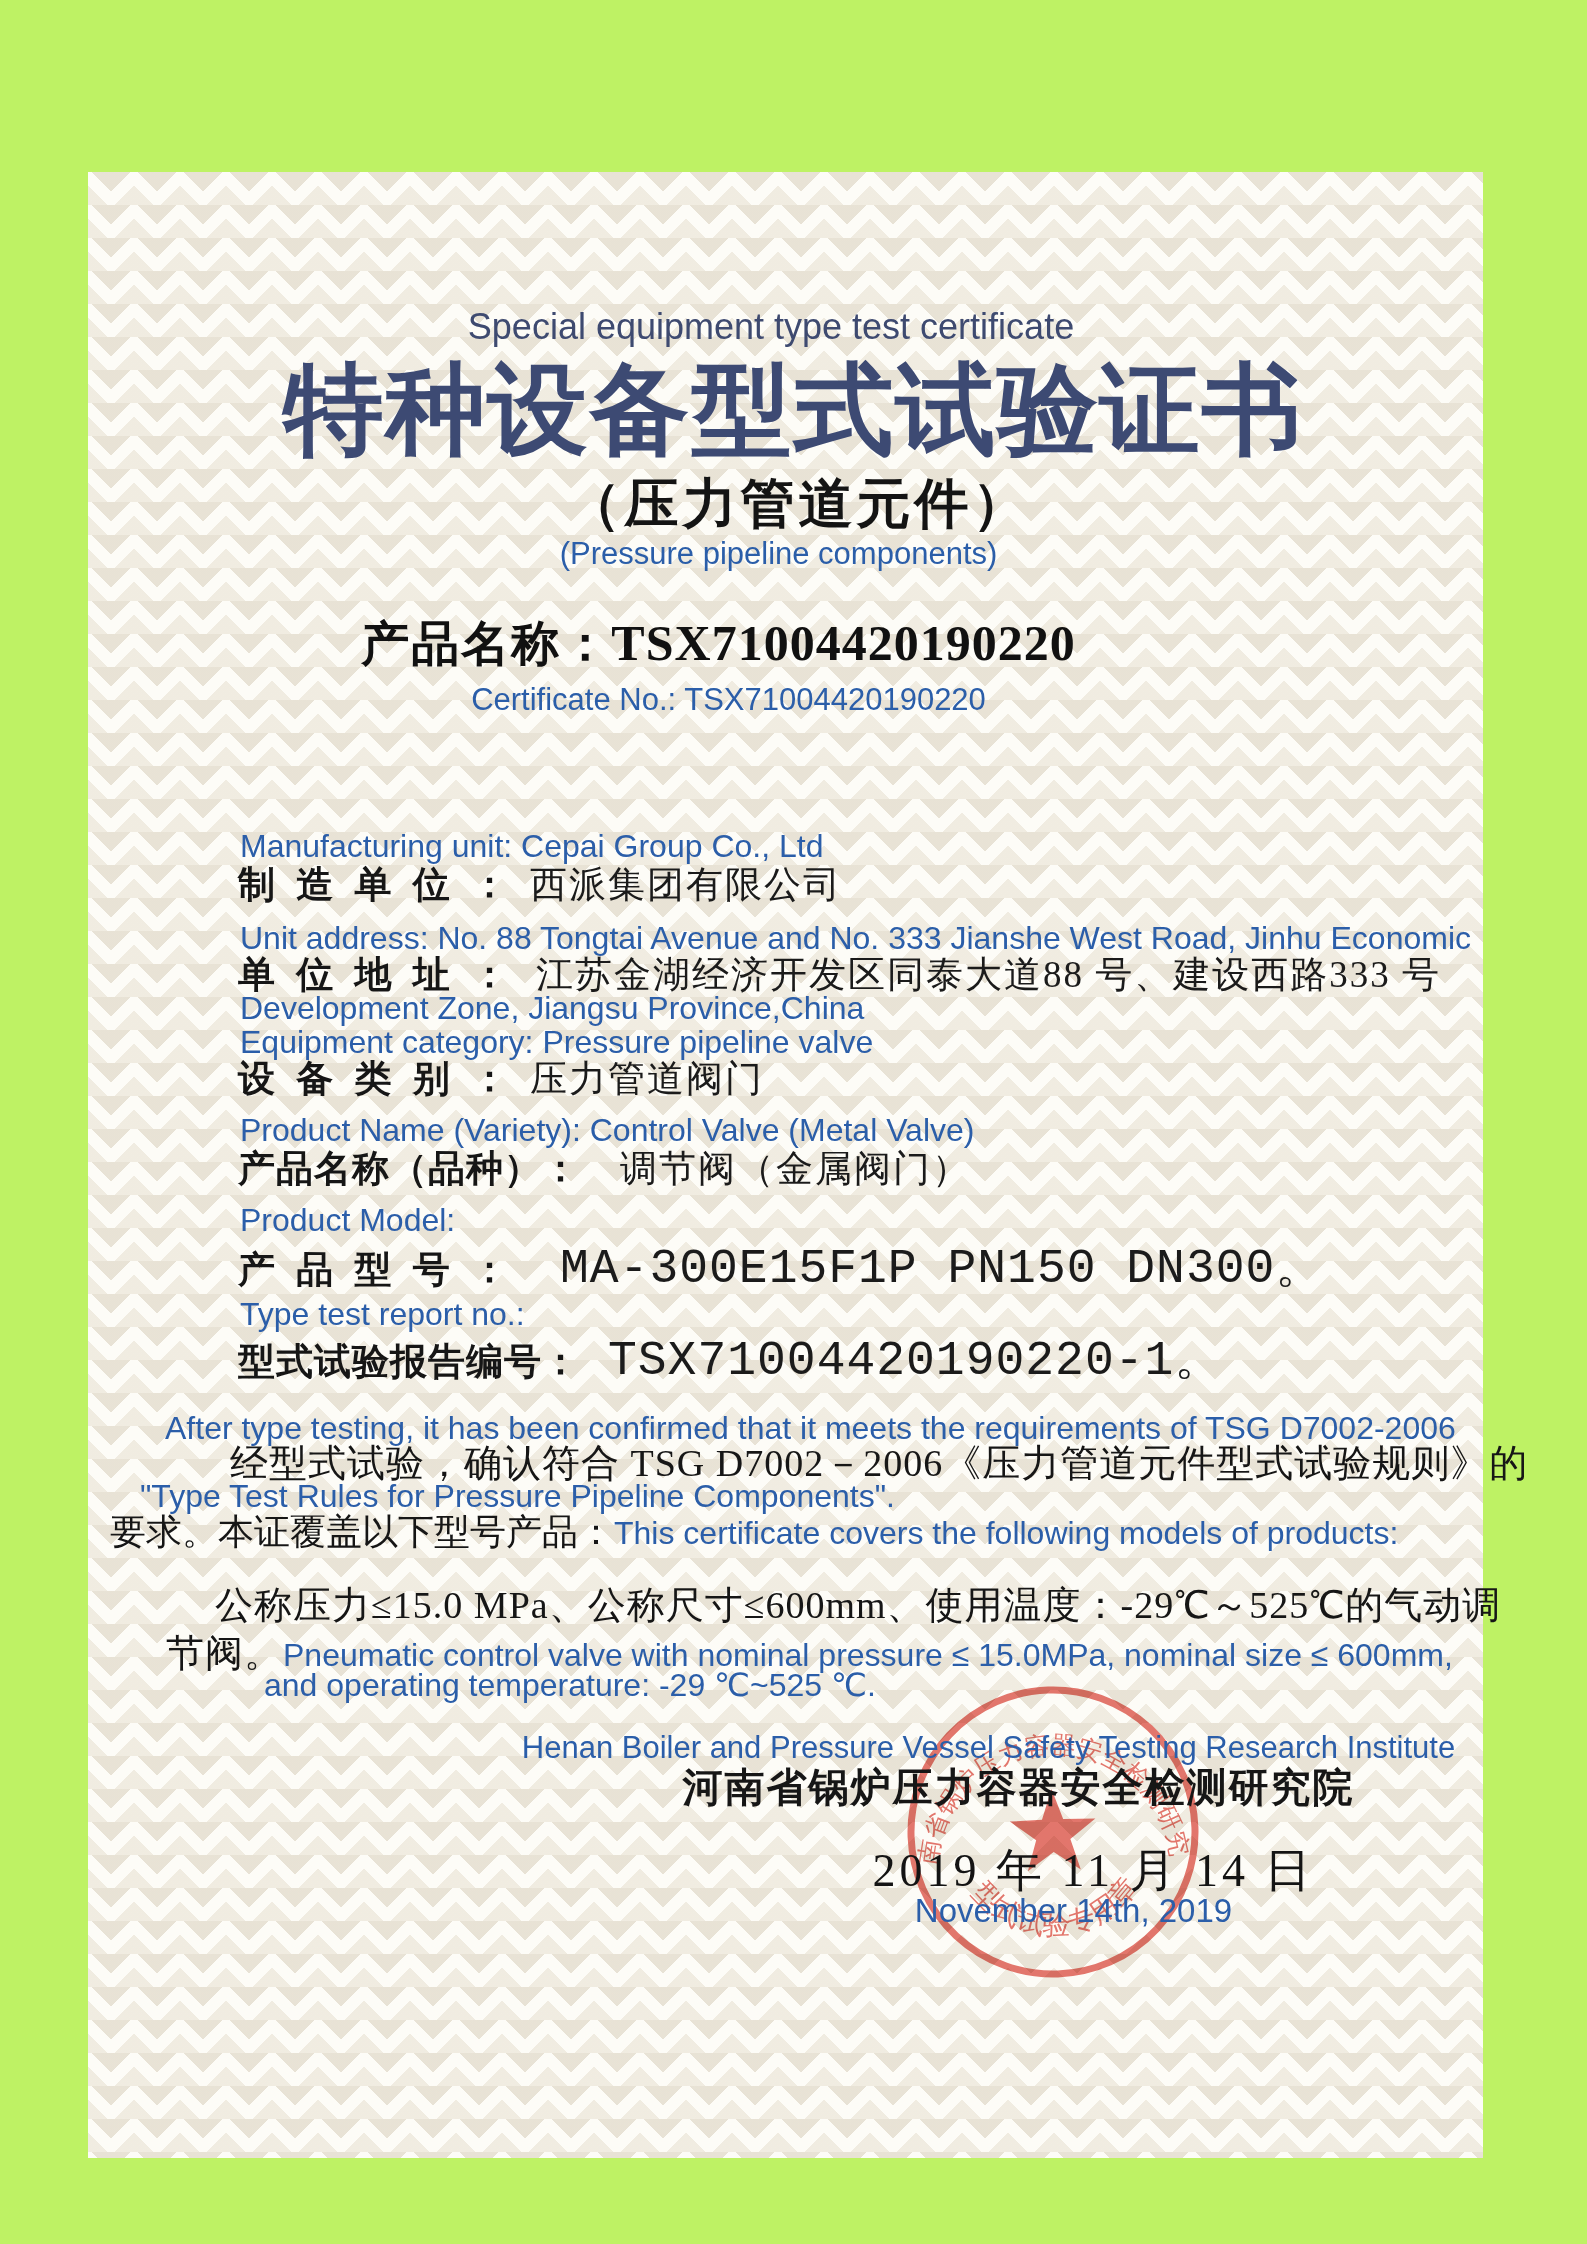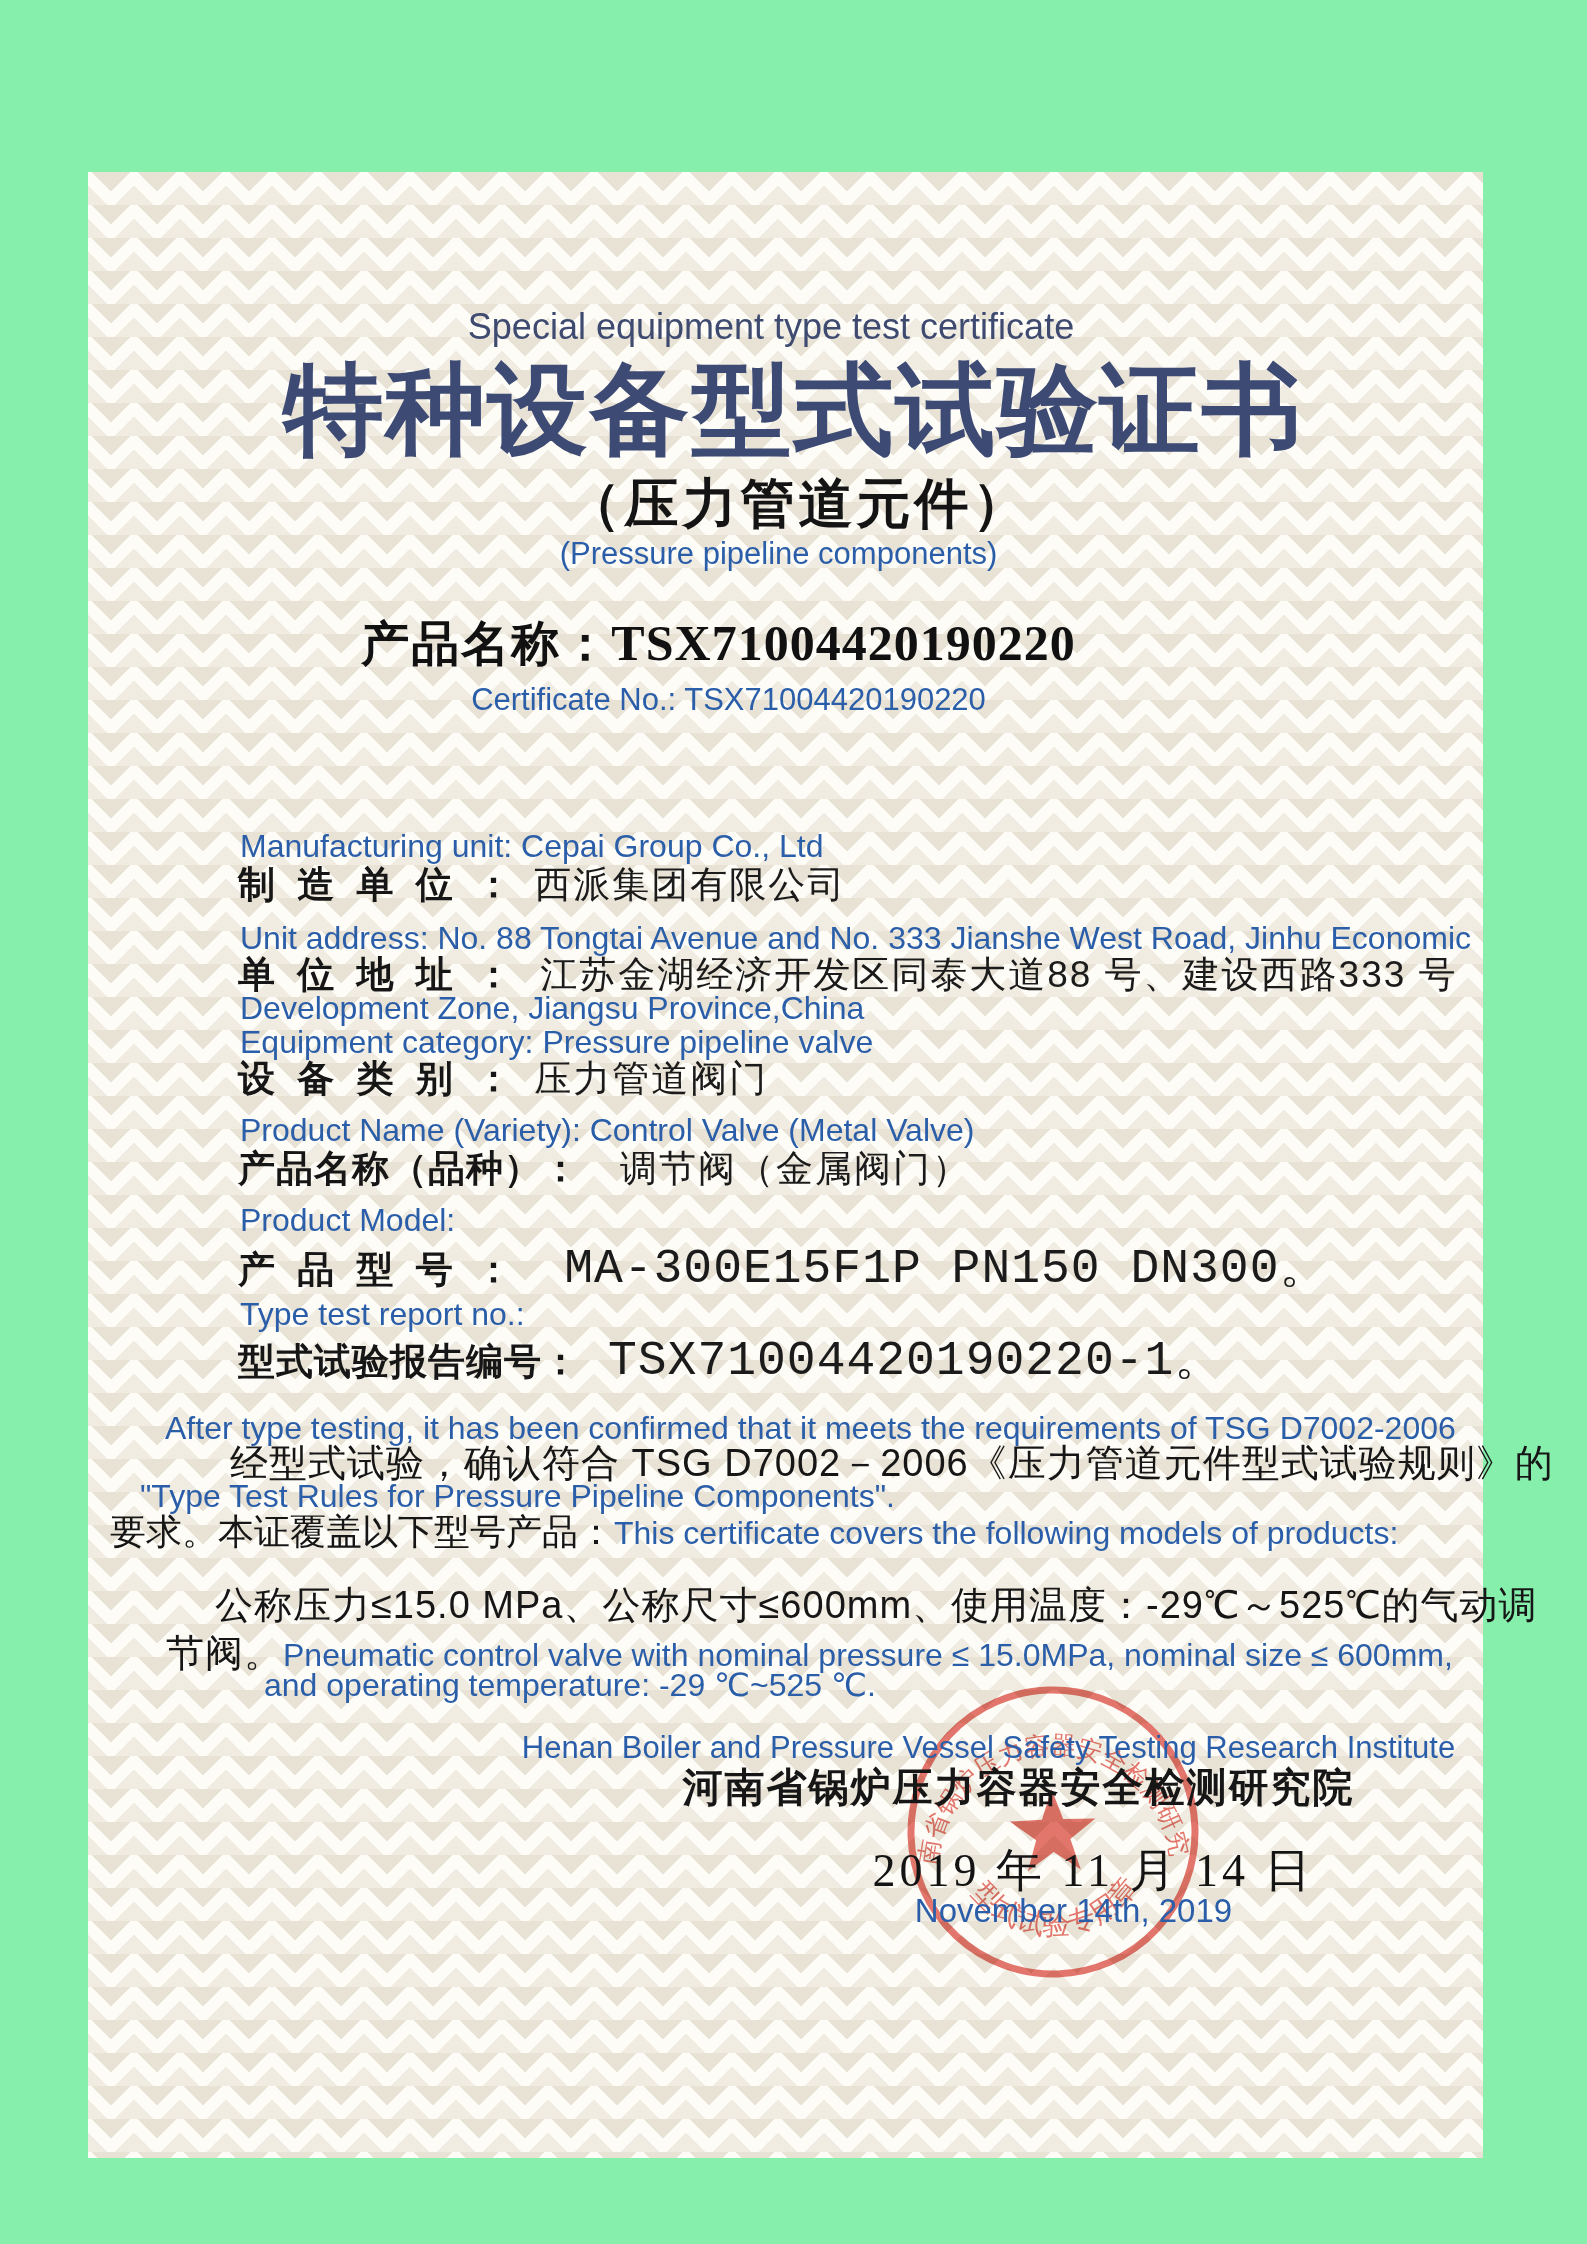--- a/index.html
+++ b/index.html
@@ -1,36 +1,36 @@
 <!DOCTYPE html>
 <html><head>
 <meta charset="utf-8">
 <style>
   html,body{margin:0;padding:0;background:#ffffff;}
   .page{
-    position:relative;width:1587px;height:2244px;background:#86efac;overflow:hidden;
+    position:relative;width:1587px;height:2244px;background:#bef264;overflow:hidden;
     font-family:"Liberation Sans","DejaVu Sans",sans-serif;
   }
   
   .pattern{
     position:absolute;left:88px;top:172px;width:1395px;height:1986px;
     background-color:#fdfcf7;
     background-image:
       linear-gradient(135deg, rgba(203,192,168,.42) 25%, transparent 25%),
       linear-gradient(225deg, rgba(203,192,168,.42) 25%, transparent 25%),
       linear-gradient(45deg,  rgba(210,199,176,.30) 25%, transparent 25%),
       linear-gradient(315deg, rgba(210,199,176,.30) 25%, transparent 25%);
     background-position:23px 0,23px 0,0 0,0 0;
     background-size:46px 33px;
     background-repeat:repeat;
   }
   .line{position:absolute;white-space:nowrap;}
   .center{text-align:center;}
   .en{font-family:"Liberation Sans","DejaVu Sans",sans-serif;color:#2b5ea9;}
-  .zh{font-family:Liberation Sans, sans-serif;color:#161616;}
+  .zh{font-family:Liberation Serif, serif;color:#161616;}
   .mono{font-family:"Liberation Mono","DejaVu Sans Mono",monospace;}
 
   .header-en{top:306px;left:0;right:45px;font-size:36px;color:#3e4a70;}
   .title-zh{top:344px;left:0;right:0;font-size:100px;font-weight:900;color:#3d4a73;letter-spacing:2px;
             font-family:"Liberation Serif","DejaVu Serif",serif;}
   .subtitle-zh{top:468px;left:10px;right:0;font-size:54px;font-weight:bold;color:#141414;letter-spacing:4px;}
   .subtitle-en{top:536px;left:0;right:30px;font-size:31px;text-align:center;}
 
   .cert-line{top:612px;left:0;right:150px;}
   .cert-label{font-size:48px;font-weight:bold;color:#111;letter-spacing:2px;}

